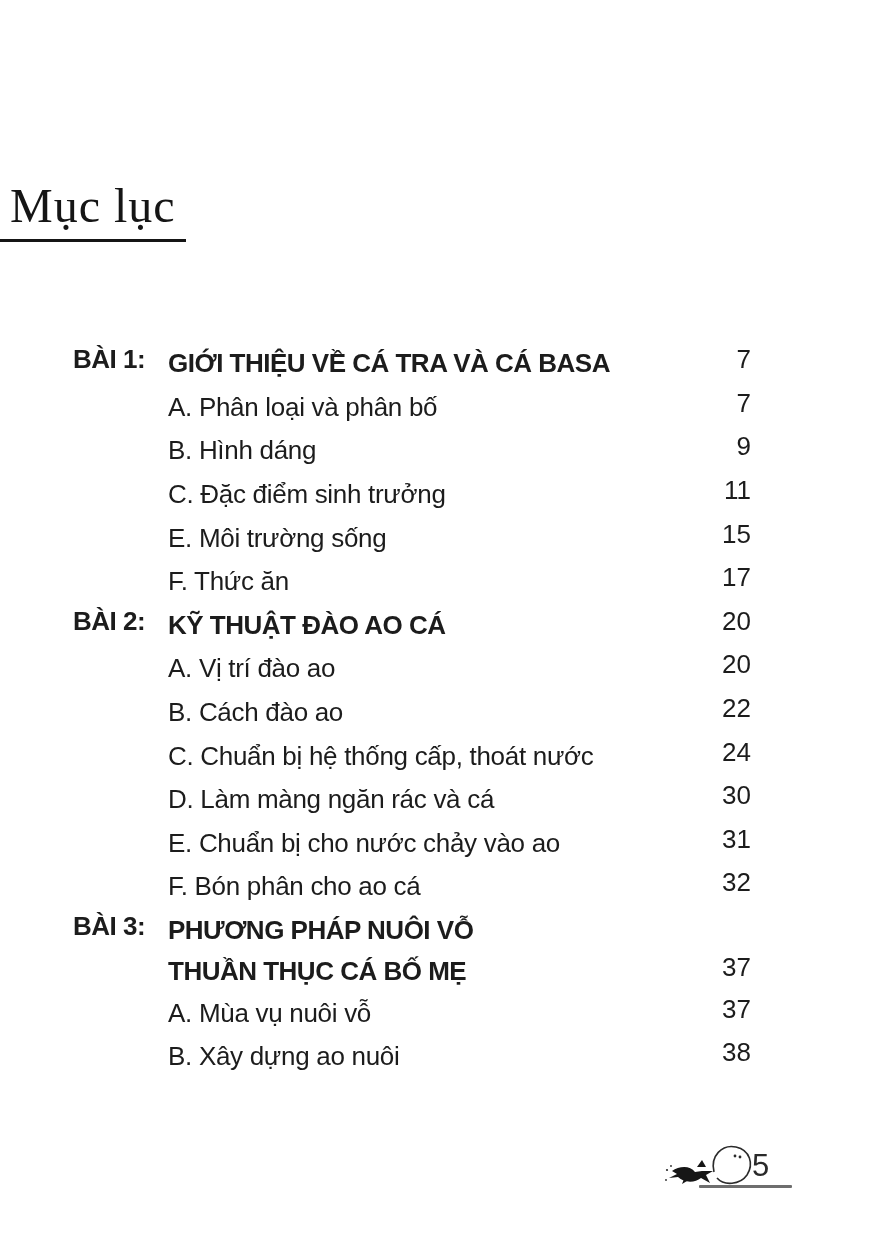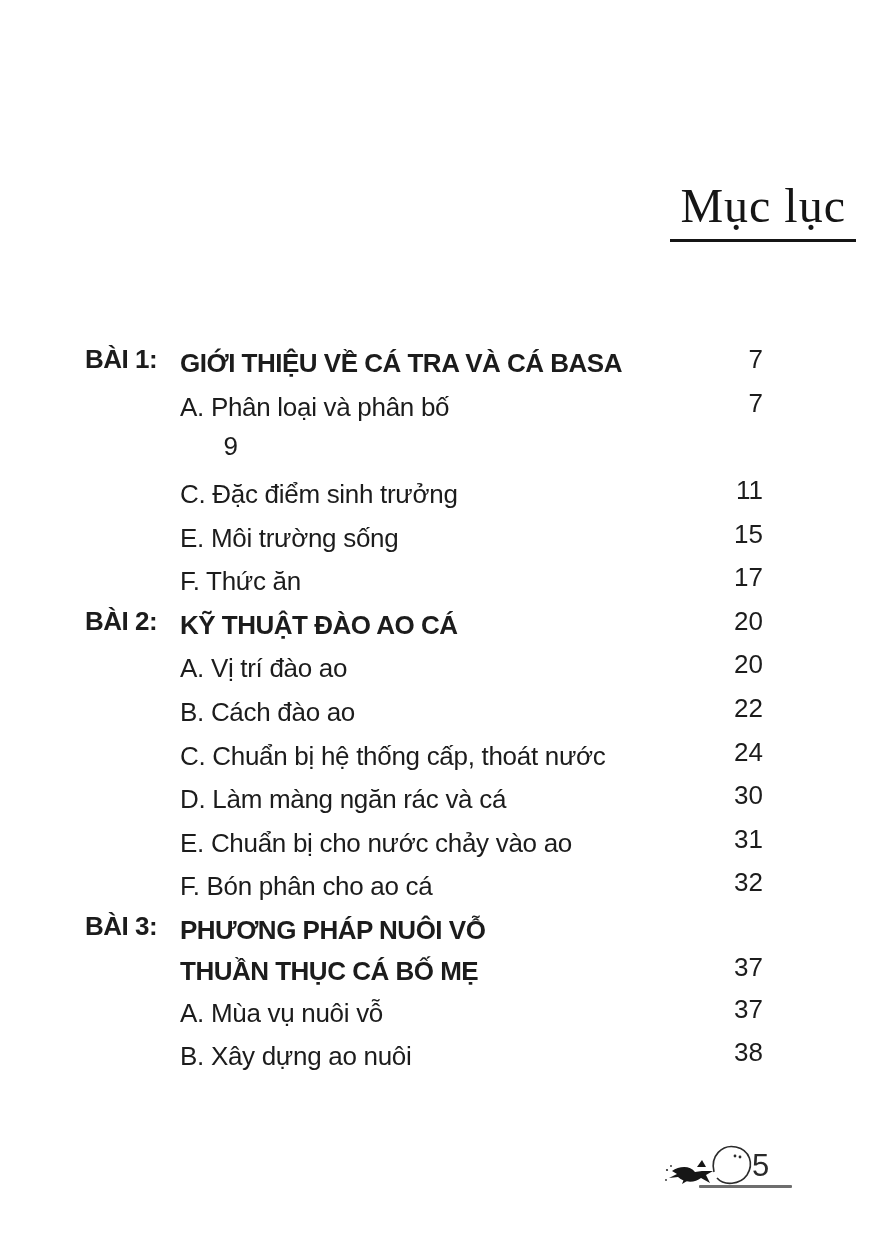--- a/index.html
+++ b/index.html
@@ -10,37 +10,37 @@
     font-family: "Liberation Sans", sans-serif;
     position: relative;
     overflow: hidden;
   }
   
   .title-wrap {
     position: absolute;
     top: 178px;
     left: 0;
     width: 856px;
-    text-align: right;
+    text-align: left;
   }
   .page-title {
     display: inline-block;
     font-family: "Liberation Serif", serif;
     font-weight: normal;
     font-size: 48px;
     letter-spacing: 1px;
     color: #151515;
     padding: 0 10px 6px 10px;
     border-bottom: 3px solid #151515;
   }
   
   .toc {
     position: absolute;
     top: 338px;
-    left: 85px;
+    left: 73px;
     width: 678px;
   }
   .row {
     display: flex;
     align-items: center;
     height: 43.6px;
     white-space: nowrap;
   }
   .row.cont { height: 39px; }
   .label {
@@ -106,20 +106,21 @@
     <span class="rtitle">GIỚI THIỆU VỀ CÁ TRA VÀ CÁ BASA</span>
     <span class="pg">7</span>
   </div>
   <div class="row">
     <span class="label"></span>
     <span class="rtitle">A. Phân loại và phân bố</span>
     <span class="pg">7</span>
   </div>
   <div class="row">
     <span class="label"></span>
+    <span class="rtitle">B. Hình dáng</span>
     <span class="pg">9</span>
   </div>
   <div class="row">
     <span class="label"></span>
     <span class="rtitle">C. Đặc điểm sinh trưởng</span>
     <span class="pg">11</span>
   </div>
   <div class="row">
     <span class="label"></span>
     <span class="rtitle">E. Môi trường sống</span>

